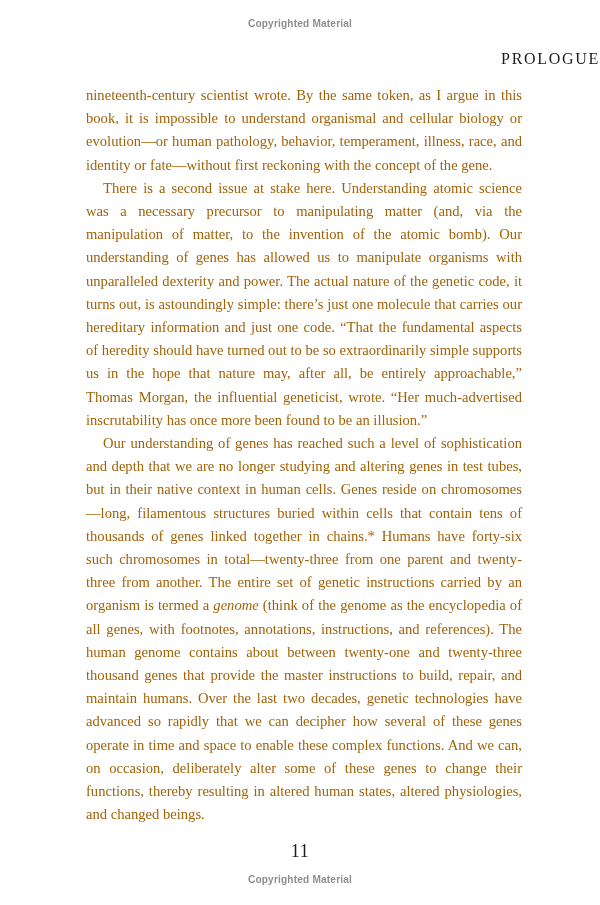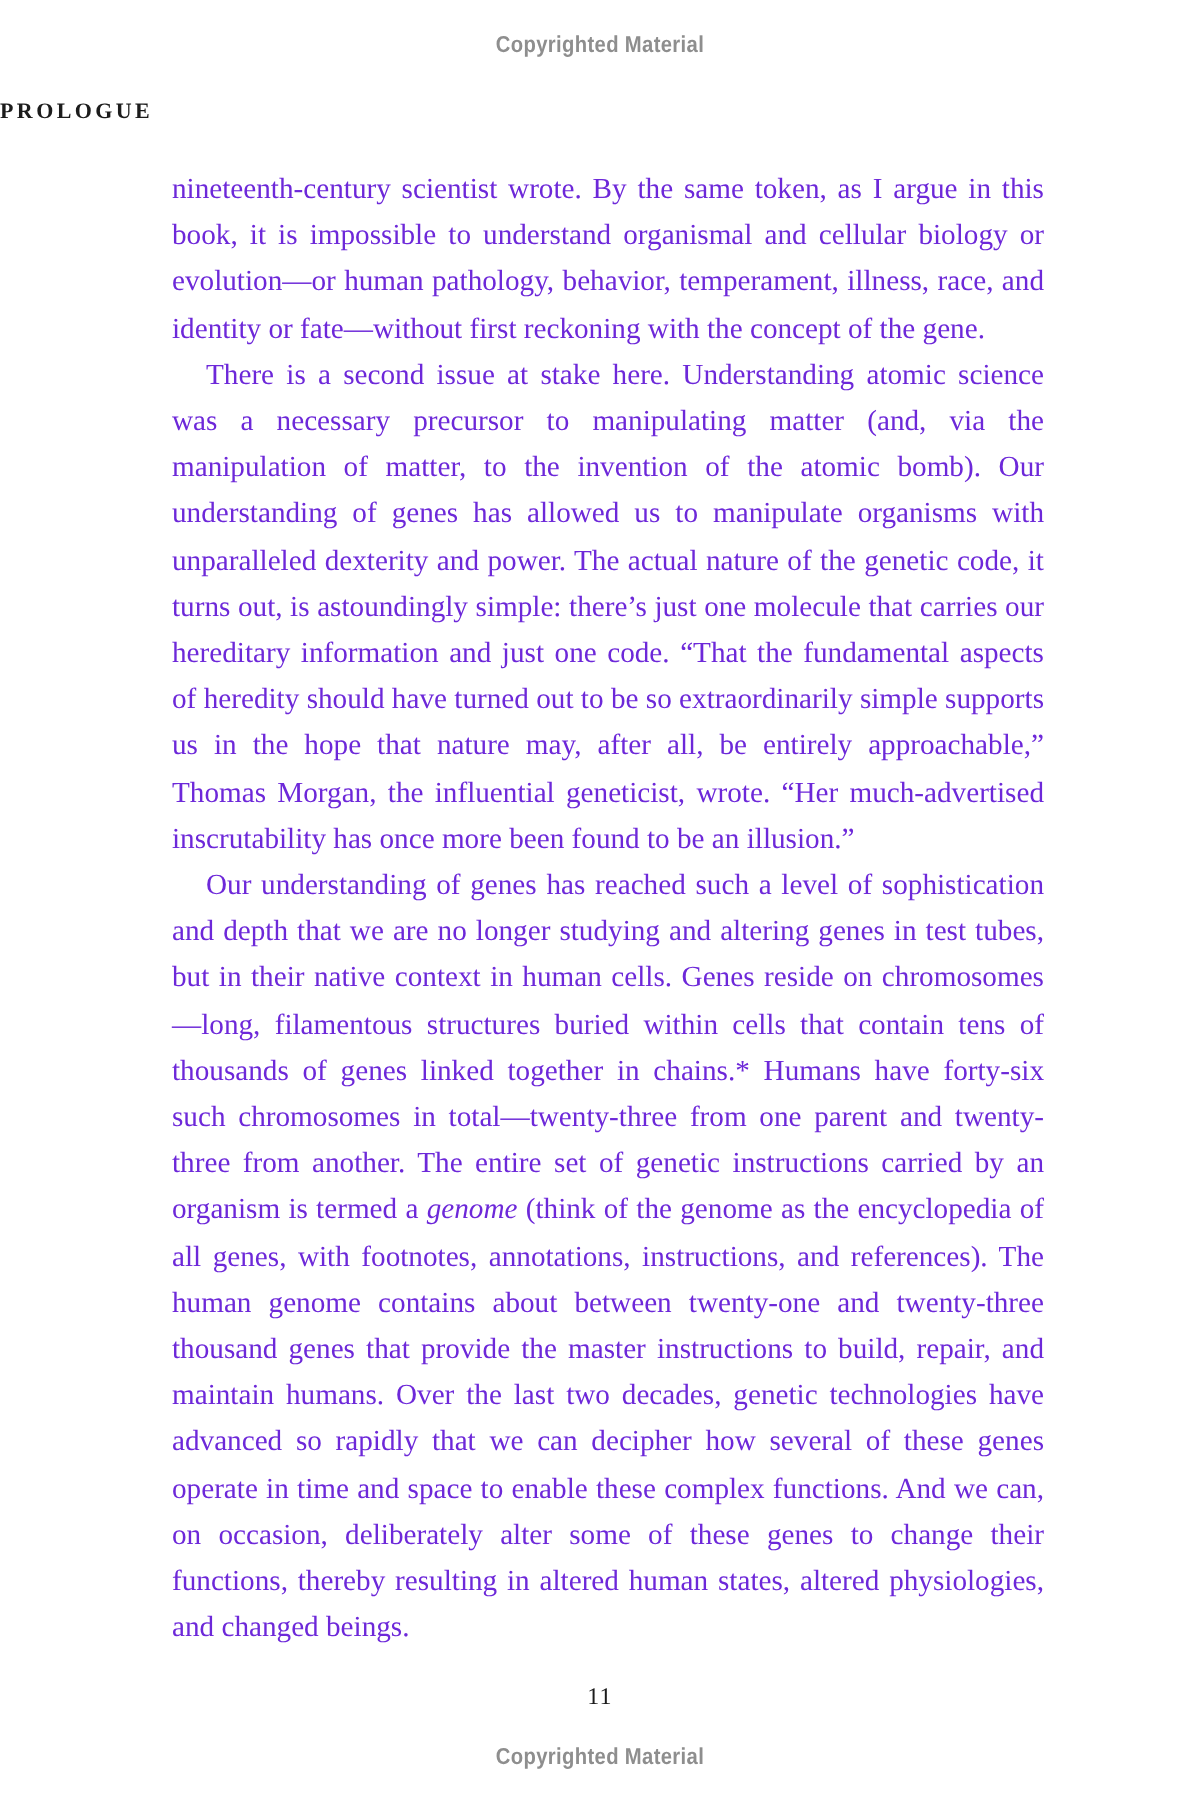--- a/index.html
+++ b/index.html
@@ -42,44 +42,44 @@
   }
   .watermark-top { top: 17px; }
   .watermark-bottom { top: 873px; }
 
   
   .running-head {
     position: absolute;
     left: 0;
     top: 50px;
     width: 600px;
-    text-align: left;
-    font-size: 11px;
-    font-weight: 700;
+    text-align: right;
+    font-size: 16px;
+    font-weight: 400;
     letter-spacing: 1.7px;
     color: #1c1c1c;
     font-family: "Liberation Serif", "DejaVu Serif", serif;
   }
 
   
   .textblock {
     position: absolute;
     left: 86px;
     top: 84px;
     width: 436px;
   }
 
   p.para {
     margin: 0;
     font-size: 14.6px;
     line-height: 23.2px;
     text-align: justify;
     text-justify: inter-word;
     hyphens: none;
-    color: #6d28d9;
+    color: #a16207;
   }
   p.para.indent {
     text-indent: 17px;
   }
   p.para em {
     font-style: italic;
   }
 
   
   .footnote {
@@ -101,21 +101,21 @@
     display: inline;
   }
 
   
   .folio {
     position: absolute;
     left: 0;
     top: 841px;
     width: 600px;
     text-align: center;
-    font-size: 12px;
+    font-size: 18px;
     color: #1c1c1c;
     letter-spacing: 0.6px;
   }
 </style>
 </head>
 <body>
 
 <div class="page">
 
   <div class="watermark watermark-top">Copyrighted Material</div>

